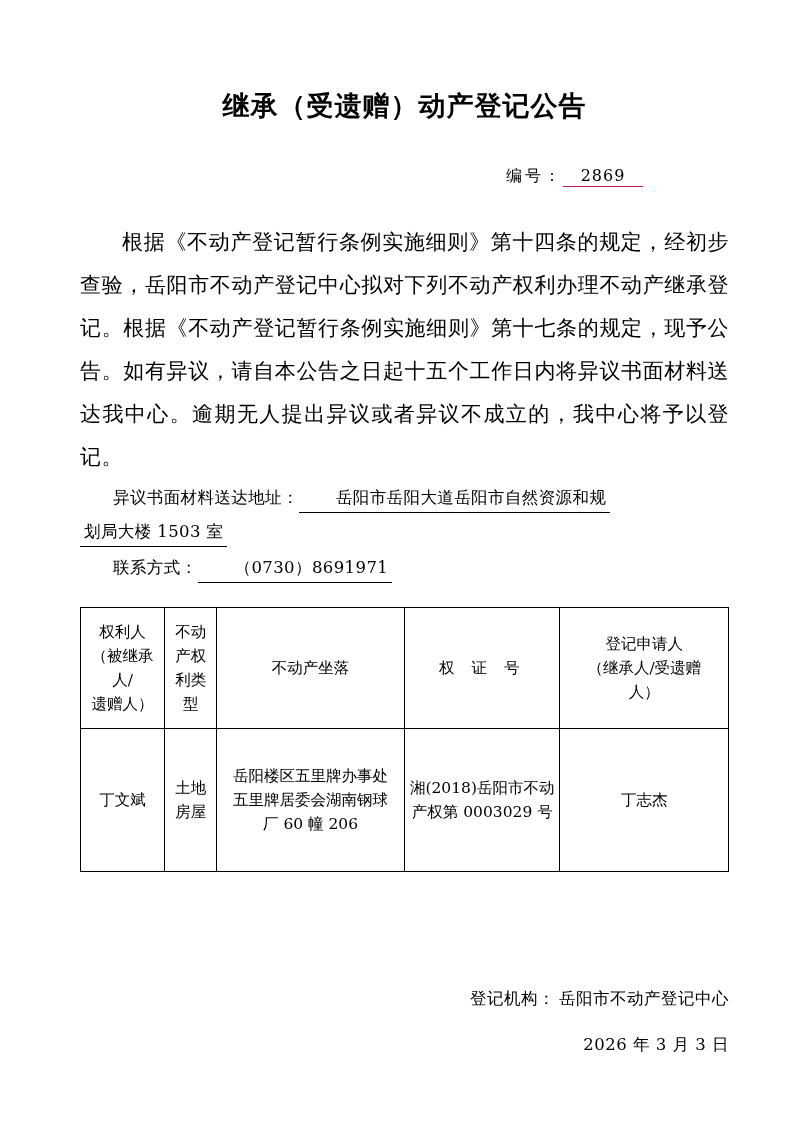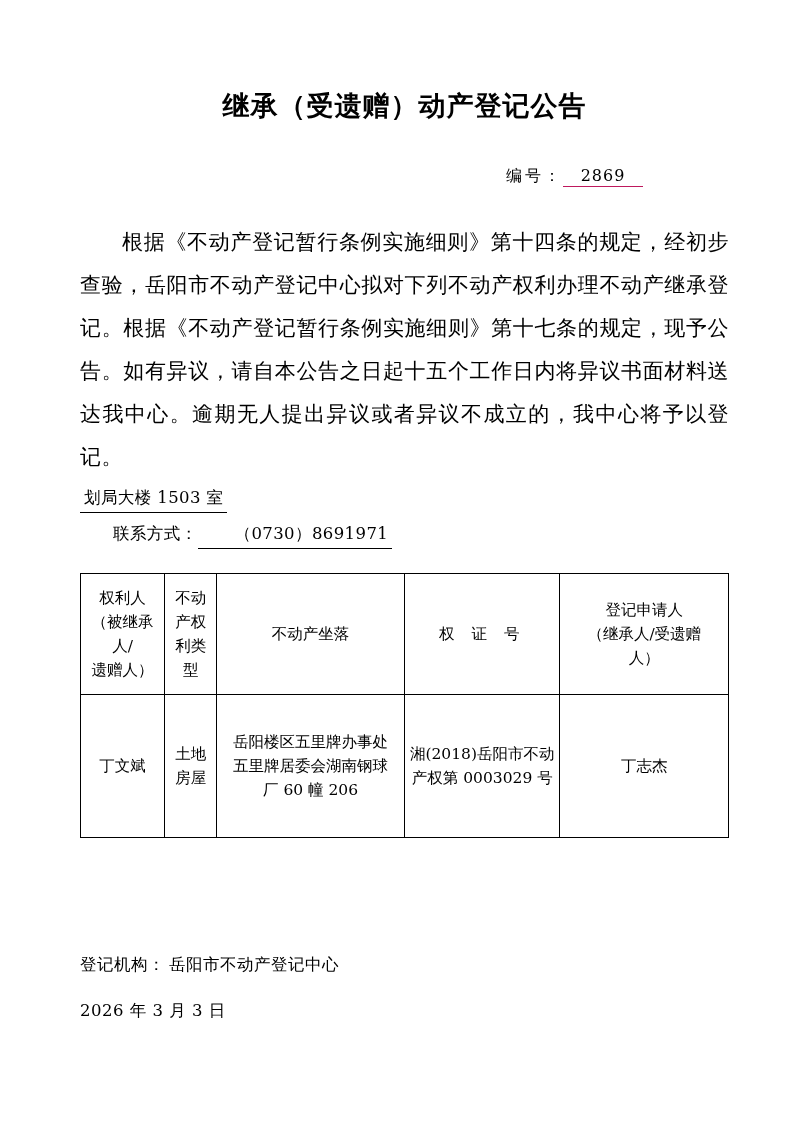--- a/index.html
+++ b/index.html
@@ -109,21 +109,21 @@
   .th-row td { height: 108px; }
   .data-row td { height: 130px; }
   .cell-narrow {
     letter-spacing: 0px;
   }
   .cert-spaced {
     letter-spacing: 6px;
   }
   .footer {
     margin-top: 116px;
-    text-align: left;
+    text-align: right;
     font-size: 16.5px;
     letter-spacing: 0.5px;
   }
   .footer .org {
     padding-left: 4px;
   }
   .footer .date {
     margin-top: 24px;
   }
 </style>
@@ -136,20 +136,23 @@
 
   <div class="serial-row">
     <span class="serial-label">编号：</span><span class="serial-value">2869</span>
   </div>
 
   <div class="body-text">
     <p>根据《不动产登记暂行条例实施细则》第十四条的规定，经初步查验，岳阳市不动产登记中心拟对下列不动产权利办理不动产继承登记。根据《不动产登记暂行条例实施细则》第十七条的规定，现予公告。如有异议，请自本公告之日起十五个工作日内将异议书面材料送达我中心。逾期无人提出异议或者异议不成立的，我中心将予以登记。</p>
   </div>
 
   <div class="addr-block">
+    <div class="addr-line1">
+      <span>异议书面材料送达地址：</span><span class="underline-text">岳阳市岳阳大道岳阳市自然资源和规</span>
+    </div>
     <div class="addr-line2">
       <span class="underline-text">划局大楼 1503 室</span>
     </div>
   </div>
 
   <div class="contact-line">
     <span>联系方式：</span><span class="underline-text">（0730）8691971</span>
   </div>
 
   <table class="reg-table">

